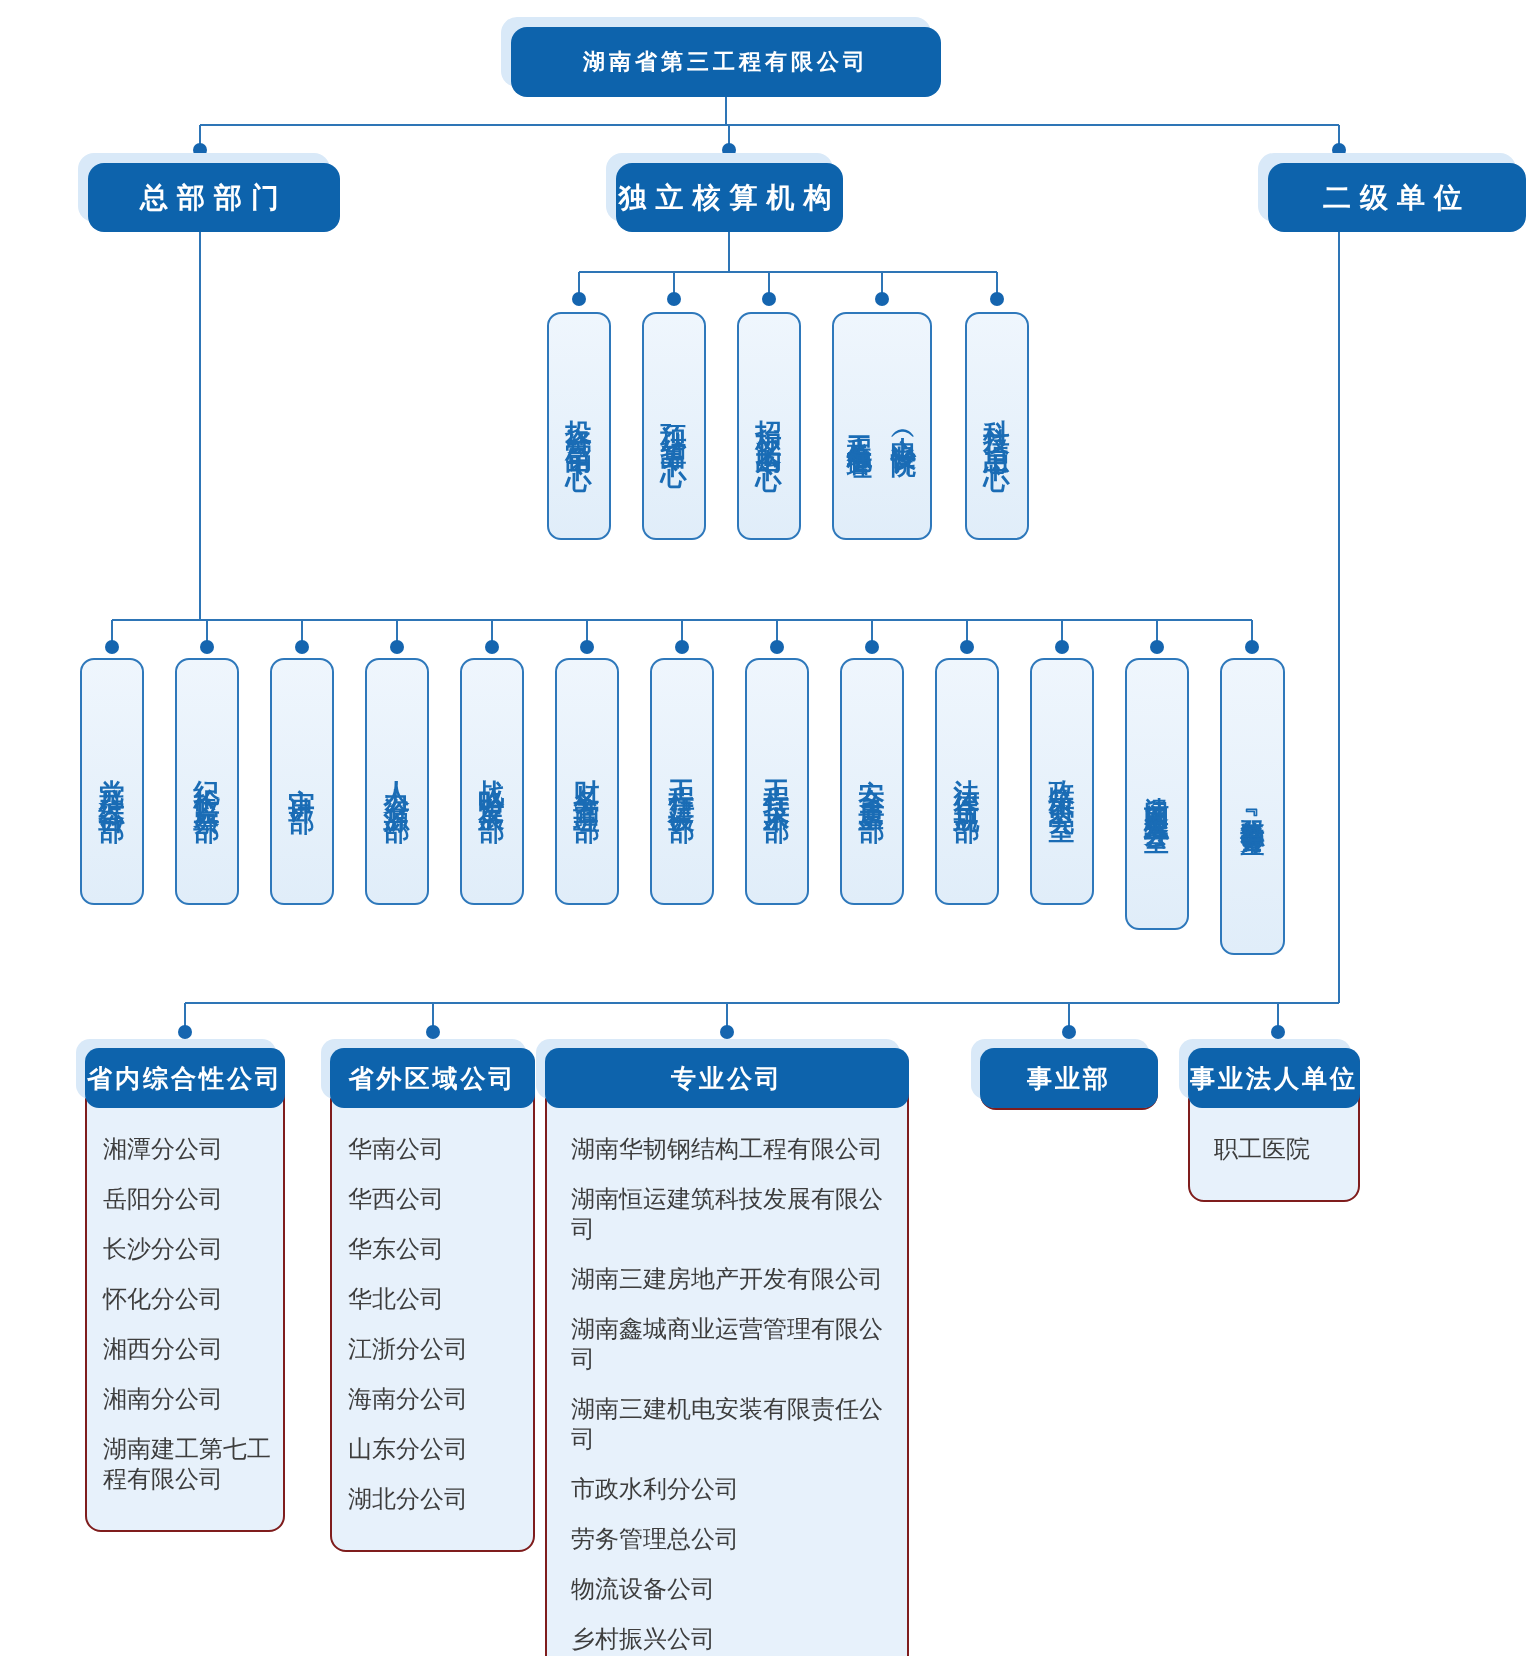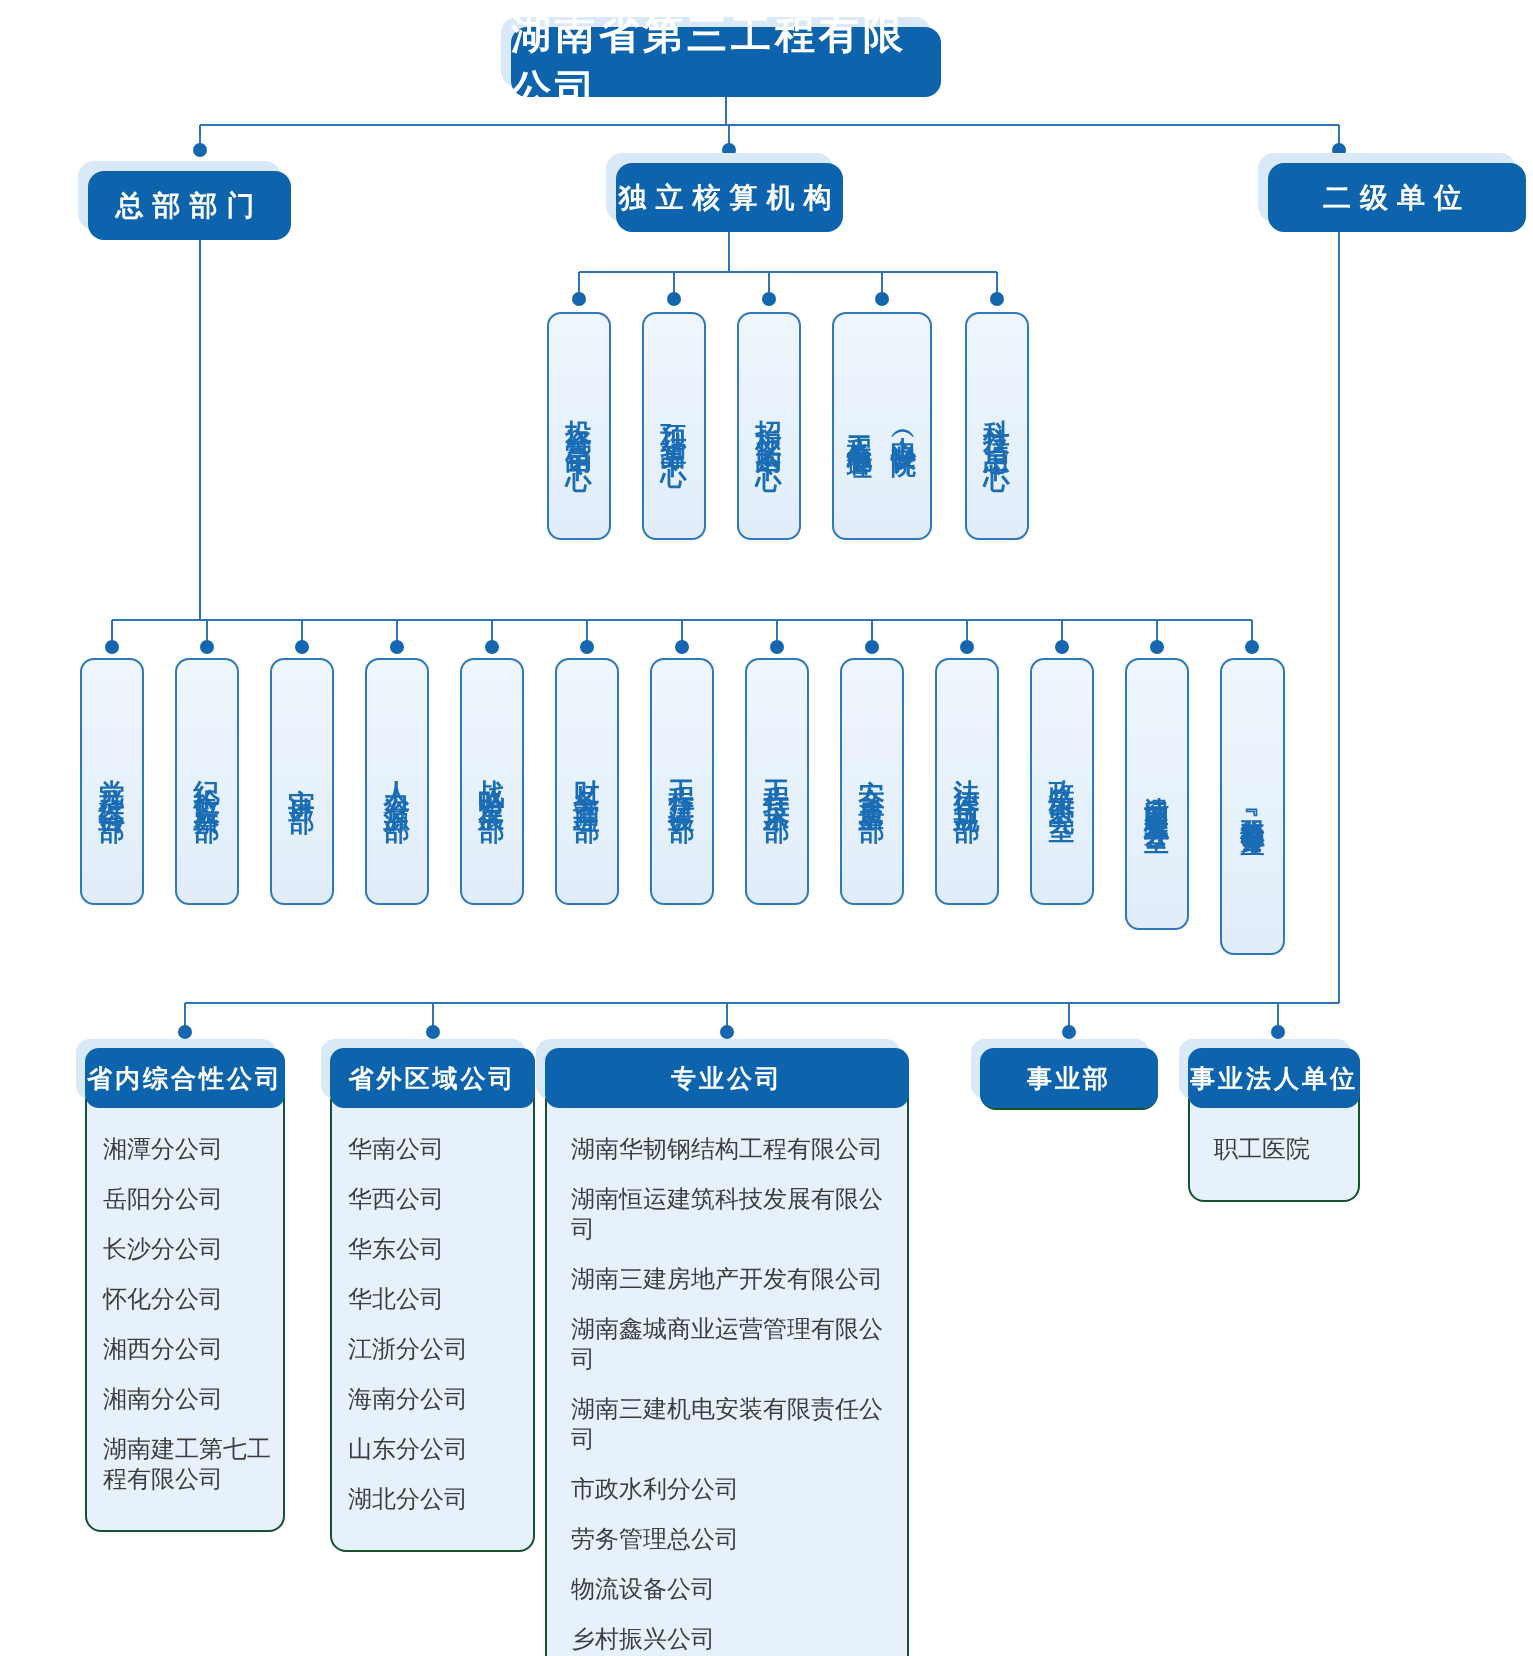--- a/index.html
+++ b/index.html
@@ -13,21 +13,21 @@
   svg.connectors{position:absolute;left:0;top:0;z-index:0;}
   .node{position:absolute;z-index:1;box-sizing:border-box;}
   
   .hdr{
     background:#0d63ac;color:#ffffff;
     border-radius:16px;
     display:flex;align-items:center;justify-content:center;
     font-weight:bold;
     box-shadow:-10px -10px 0 0 #d9e9f8;
   }
-  .hdr.root{font-size:40px;letter-spacing:4px;}
+  .hdr.root{font-size:22px;letter-spacing:4px;}
   .hdr.lvl1{font-size:28px;letter-spacing:9px;}
   
   .vbox{
     background:linear-gradient(180deg,#eff6fd 0%,#e0edf9 100%);
     border:2px solid #2e78bb;
     border-radius:14px;
     display:flex;align-items:center;justify-content:center;
   }
   .vtext{
     writing-mode:vertical-lr;
@@ -40,21 +40,21 @@
     letter-spacing:9px;
     line-height:40px;
     text-align:center;
   }
   .vtext.two-col{font-size:25px;letter-spacing:3px;line-height:44px;}
   .vtext.long{font-size:25px;letter-spacing:4px;}
   .vtext.xlong{font-size:24px;letter-spacing:1px;}
   
   .group{
     background:#e7f1fb;
-    border:2px solid #14532d;
+    border:2px solid #7f1d1d;
     border-radius:16px;
   }
   .group-header{
     background:#0d63ac;color:#ffffff;
     border-radius:14px;
     margin:-2px -2px 0 -2px;
     height:60px;
     display:flex;align-items:center;justify-content:center;
     font-weight:bold;font-size:25px;letter-spacing:3px;
     box-shadow:-9px -9px 0 0 #d9e9f8;
@@ -110,21 +110,21 @@
         <circle cx="727" cy="1032" r="7"></circle>
         <circle cx="1069" cy="1032" r="7"></circle>
         <circle cx="1278" cy="1032" r="7"></circle>
     </g>
   </svg>
 
   <div class="node hdr root" style="left:511px;top:27px;width:430px;height:70px;">
     <span>湖南省第三工程有限公司</span>
   </div>
 
-  <div class="node hdr lvl1" style="left:88px;top:163px;width:203px;height:69px;margin-top:8px;">
+  <div class="node hdr lvl1" style="left:88px;top:163px;width:252px;height:69px;">
     <span>总部部门</span>
   </div>
   <div class="node hdr lvl1" style="left:616px;top:163px;width:227px;height:69px;">
     <span>独立核算机构</span>
   </div>
   <div class="node hdr lvl1" style="left:1268px;top:163px;width:258px;height:69px;">
     <span>二级单位</span>
   </div>
 
   <div class="node vbox" style="left:547px;top:312px;width:64px;height:228px;">

